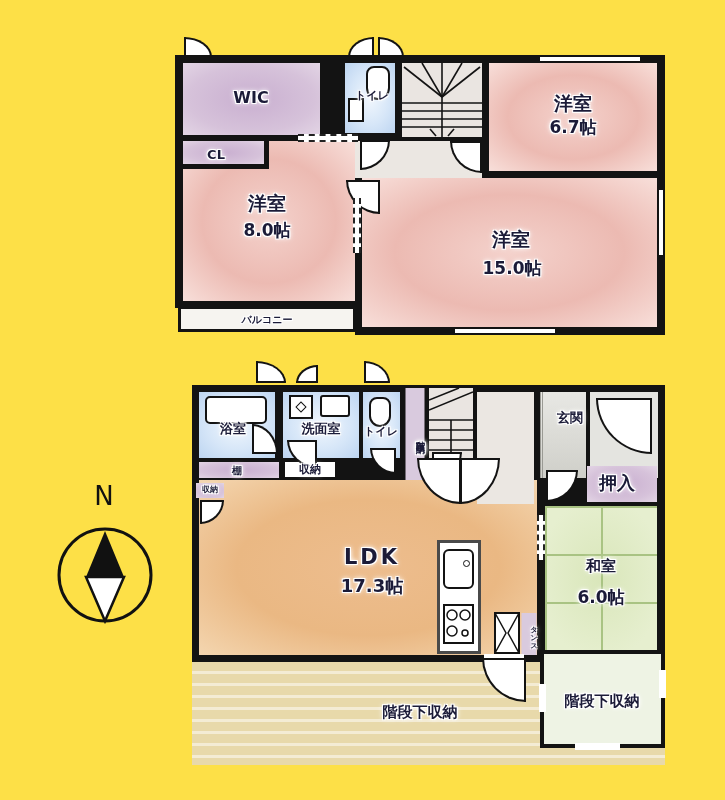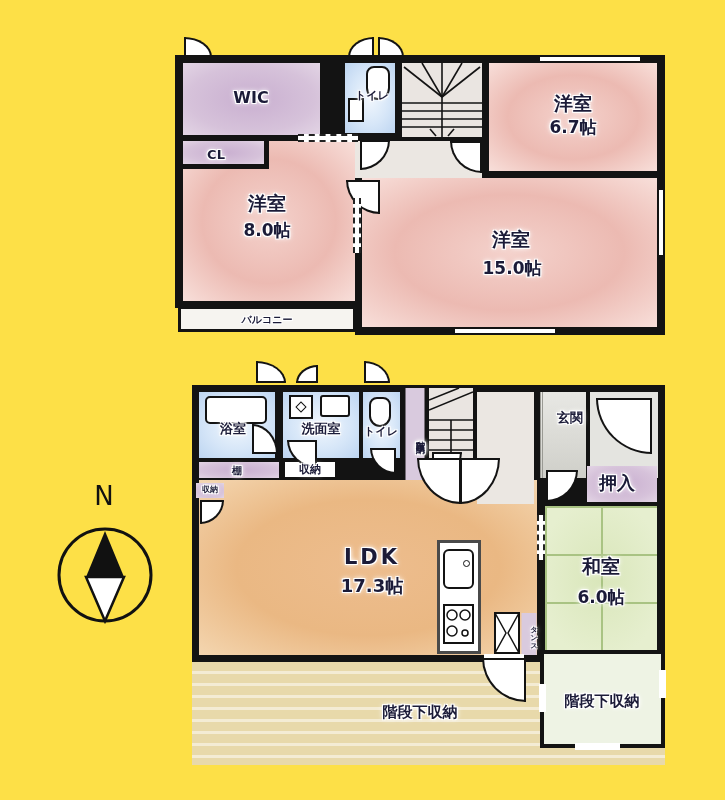--- a/index.html
+++ b/index.html
@@ -180,21 +180,21 @@
   <div class="lbl" style="left:233px;top:429px;font-size:13px;">浴室</div>
   <div class="lbl" style="left:321px;top:429px;font-size:13px;">洗面室</div>
   <div class="lbl" style="left:381px;top:432px;font-size:11px;">トイレ</div>
   <div class="lbl" style="left:570px;top:418px;font-size:13px;text-align:right;">玄関</div>
   <div class="lbl" style="left:597px;top:483px;font-size:18px;margin-left:20px;">押入</div>
   <div class="lbl" style="left:237px;top:470px;font-size:10px;">棚</div>
   <div class="lbl" style="left:310px;top:470px;font-size:11px;">収納</div>
   <div class="lbl" style="left:210px;top:490px;font-size:8px;">収納</div>
   <div class="lbl" style="left:372px;top:558px;font-size:21px;letter-spacing:3px;">LDK</div>
   <div class="lbl" style="left:372px;top:586px;font-size:18px;">17.3帖</div>
-  <div class="lbl" style="left:601px;top:566px;font-size:19px;">和室</div>
+  <div class="lbl" style="left:601px;top:566px;font-size:15px;">和室</div>
   <div class="lbl" style="left:601px;top:597px;font-size:17px;">6.0帖</div>
   <div class="lbl" style="left:420px;top:712px;font-size:15px;">階段下収納</div>
   <div class="lbl" style="left:602px;top:701px;font-size:15px;">階段下収納</div>
 
   <svg class="abs" style="left:55px;top:525px;" width="100" height="100" viewBox="0 0 100 100">
     <circle cx="50" cy="50" r="46" fill="none" stroke="#111" stroke-width="3"></circle>
     <path d="M50,6 L31,52 L69,52 Z" fill="#111"></path>
     <path d="M50,96 L31,52 L69,52 Z" fill="#fff" stroke="#111" stroke-width="2.5"></path>
   </svg>
   <div class="nlbl" style="left:104px;top:496px;font-size:26px;">N</div>

